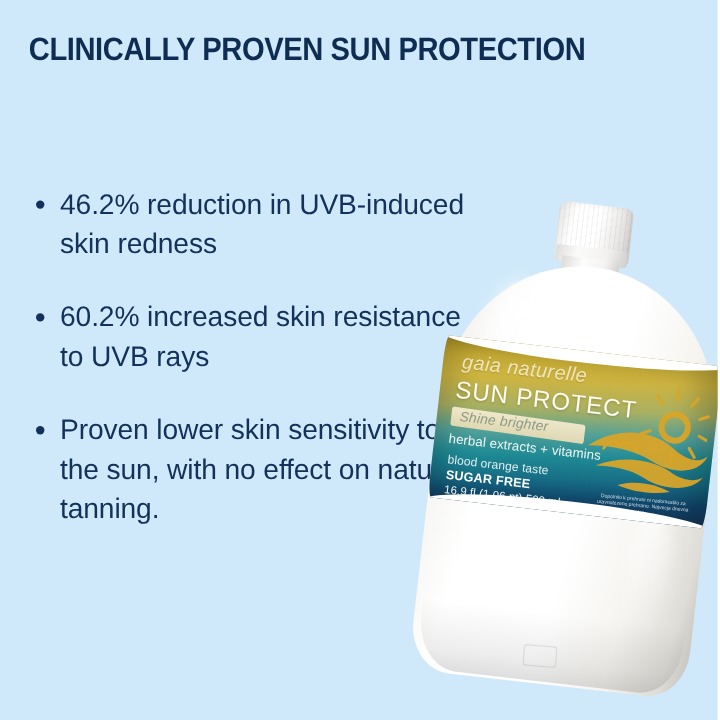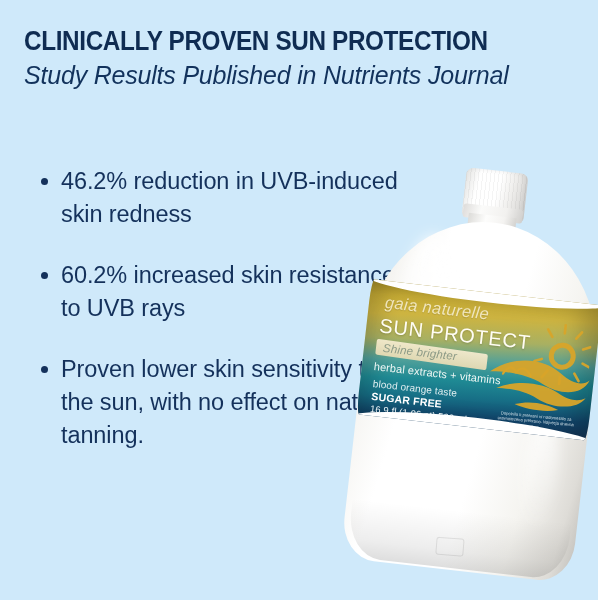--- a/index.html
+++ b/index.html
@@ -50,21 +50,21 @@
     color: #12325c;
     white-space: nowrap;
   }
 
   
   .bullets {
     position: absolute;
     left: 26px;
     top: 152px;
     width: 372px;
-    margin: 13px;
+    margin: 2px;
     padding: 0;
     list-style: none;
   }
   .bullet {
     position: relative;
     padding-left: 22px;
     margin-bottom: 28px;
     font-size: 23.5px;
     line-height: 33px;
     color: #14315b;
@@ -338,21 +338,20 @@
     width: 30px;
     height: 16px;
   }
 </style>
 </head>
 <body>
 
 <div id="poster">
 
   <div class="headline">CLINICALLY PROVEN SUN PROTECTION</div>
-  <div class="subhead">Study Results Published in Nutrients Journal</div>
 
   <ul class="bullets">
     <li class="bullet">
       <span class="dot"></span>
       <span>46.2% reduction in UVB-induced skin redness</span>
     </li>
     <li class="bullet">
       <span class="dot"></span>
       <span>60.2% increased skin resistance to UVB rays</span>
     </li>

